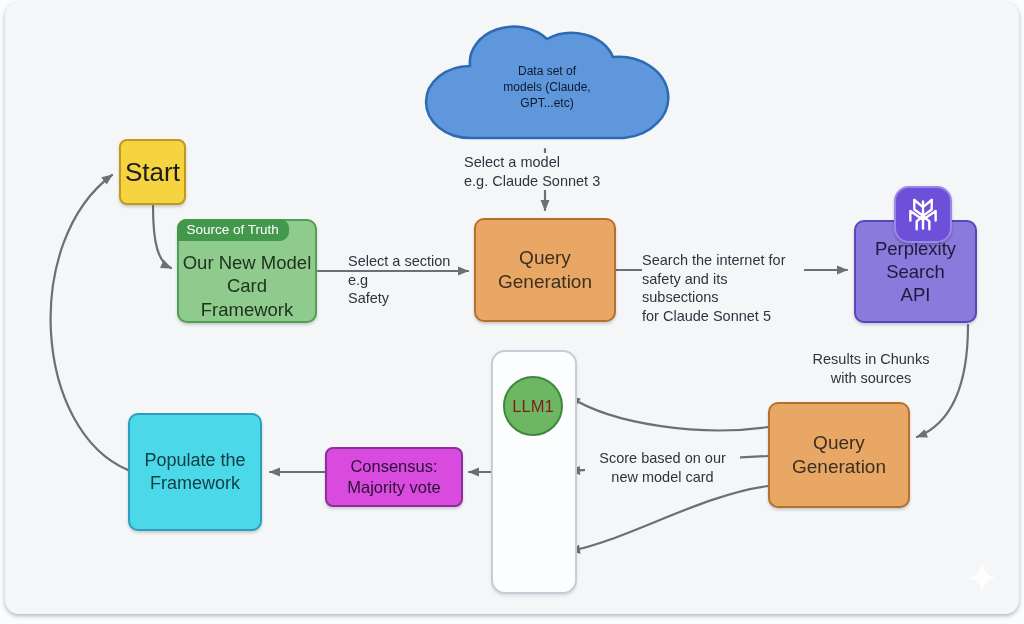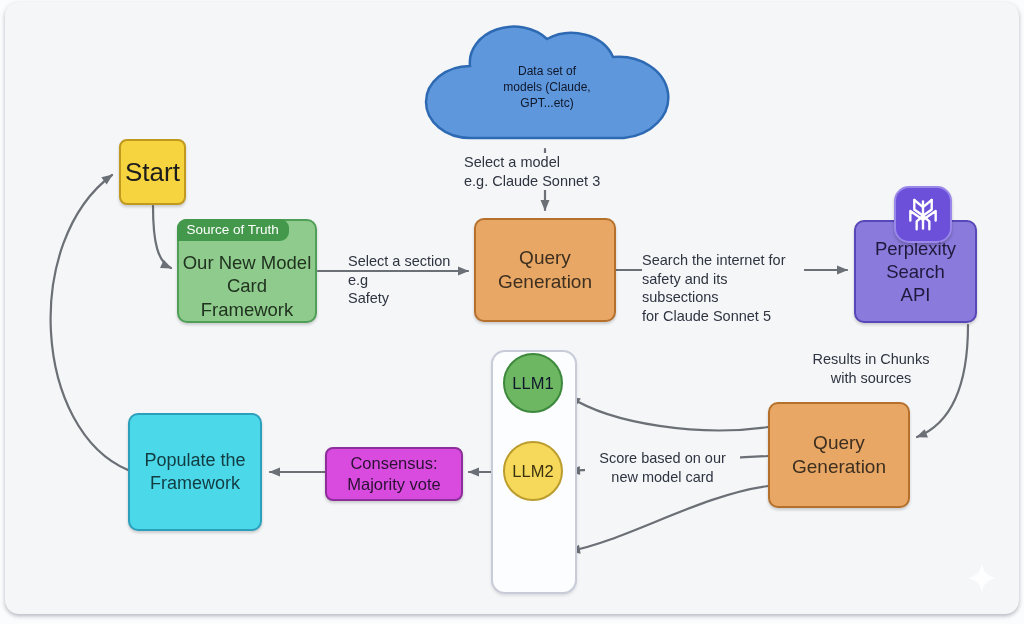--- a/index.html
+++ b/index.html
@@ -23,24 +23,24 @@
   .perplexity{left:854px;top:220px;width:123px;height:103px;background:#8a7adb;
     border-color:#5747b8;font-size:18.5px;color:#1f1a3d}
   .badge{position:absolute;left:894px;top:186px;width:58px;height:57px;
     background:#6c50d9;border:2px solid #9a87ea;border-radius:15px;box-sizing:border-box;
     display:flex;align-items:center;justify-content:center;box-shadow:0 2px 3px rgba(0,0,0,.22)}
   .llmbox{position:absolute;left:491px;top:350px;width:86px;height:244px;
     background:#fcfdfe;border:2px solid #c7ccd8;border-radius:14px;box-sizing:border-box;
     box-shadow:0 2px 3px rgba(0,0,0,.10)}
   .circle{position:absolute;width:60px;height:60px;border-radius:50%;border:2.5px solid;
     box-sizing:border-box;display:flex;align-items:center;justify-content:center;font-size:16.5px}
-  .llm1{left:10px;top:1px;background:#6db662;border-color:#3c883c;color:#0f172a}
+  .llm1{left:10px;top:24px;background:#6db662;border-color:#3c883c;color:#7f1d1d}
   .llm2{left:10px;top:89px;background:#f6d95a;border-color:#bb9c2e;color:#3c3110}
   .llm3{left:10px;top:170px;background:#a8a8a8;border-color:#6e6e6e;color:#262626}
-  .consensus{left:325px;top:447px;width:138px;height:54px;background:#d94adf;
+  .consensus{left:325px;top:447px;width:138px;height:60px;background:#d94adf;
     border-color:#8d2f9b;border-radius:8px;font-size:16.5px;color:#2a1133}
   .populate{left:128px;top:413px;width:134px;height:118px;background:#4bd8e8;
     border-color:#2ba0bc;font-size:18px;color:#123b42}
   .cloudwrap{position:absolute;left:455px;top:26px;width:184px;height:124px}
   .cloudtext{position:absolute;left:0;top:6px;width:184px;height:112px;display:flex;
     align-items:center;justify-content:center;text-align:center;white-space:pre-line;
     font-size:12px;line-height:1.32;color:#0f172a}
   .elabel{position:absolute;font-size:14.5px;line-height:18.5px;color:#2e3440;
     white-space:pre-line}
   .bg{background:#f5f6f8}
@@ -104,21 +104,20 @@
     <path d="M4 15.5 L4 9.5 L12 15 L20 9.5 L20 15.5"></path>
     <path d="M8 21 L8 16 L12 12.5 L16 16 L16 21"></path>
   </svg>
 </div>
 
 <div class="node qg qg2">Query
 Generation</div>
 
 <div class="llmbox">
   <div class="circle llm1">LLM1</div>
-  <div class="circle llm2">LLM2</div>
 </div>
 
 <div class="node consensus">Consensus:
 Majority vote</div>
 
 <div class="node populate">Populate the
 Framework</div>
 
 <div class="elabel bg" style="left:464px;top:153px;width:142px">Select a model
 e.g. Claude Sonnet 3</div>

